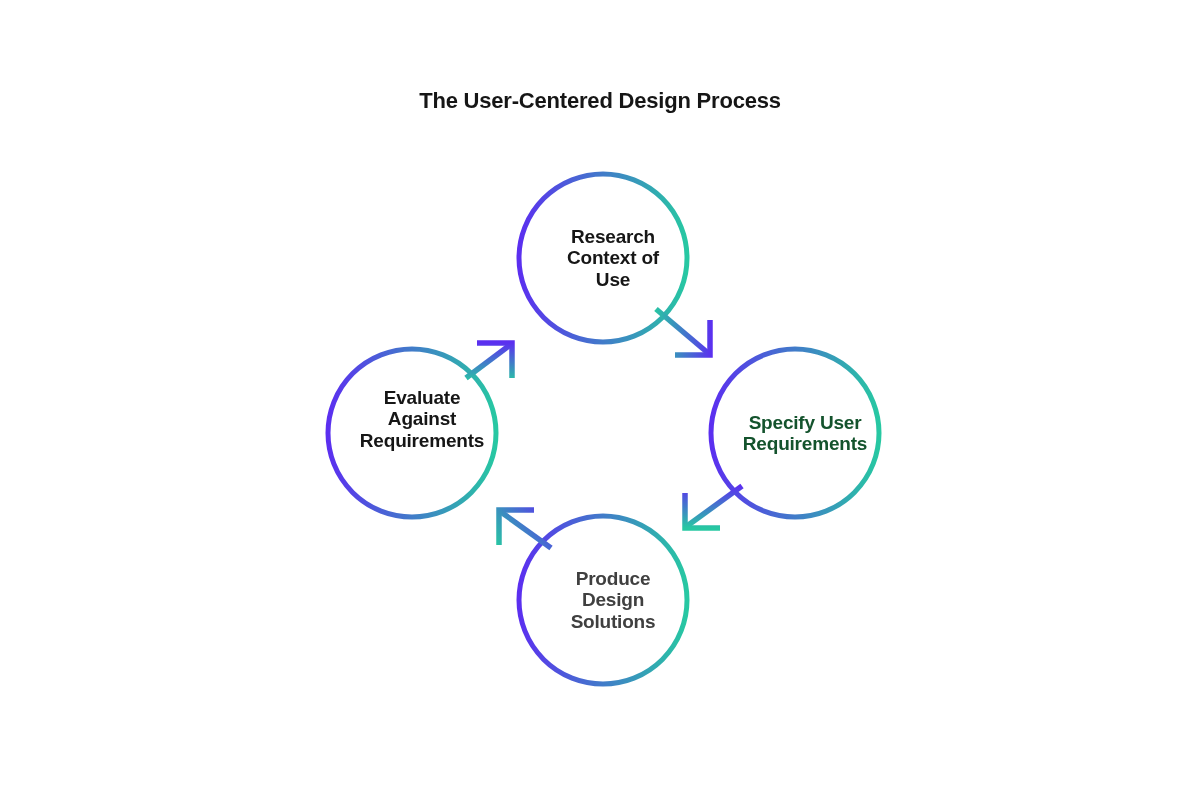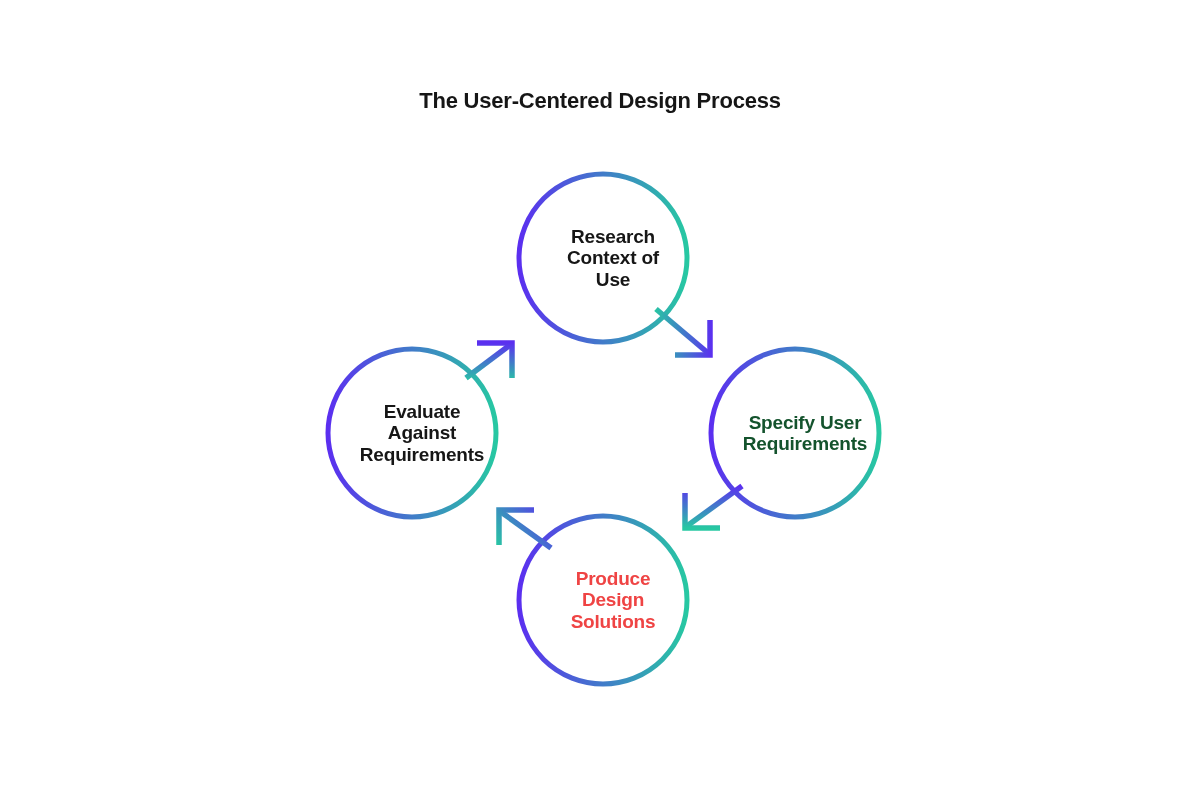--- a/index.html
+++ b/index.html
@@ -45,21 +45,21 @@
     font-weight: bold;
     line-height: 1.12;
     letter-spacing: -0.2px;
     color: #161616;
     white-space: pre-line;
     padding-left: 20px;
   }
   .step-label.pos-top    { left: 603px; top: 258px; }
   .step-label.pos-right  { left: 795px; top: 433px; }
   .step-label.pos-bottom { left: 603px; top: 600px; }
-  .step-label.pos-left   { left: 412px; top: 433px; }
+  .step-label.pos-left   { left: 412px; top: 419px; }
 </style>
 </head>
 <body>
 
 <div class="stage">
 
   <div class="page-title" style="color: rgb(22, 22, 22);">The User-Centered Design Process</div>
 
   <svg class="diagram-svg" viewBox="0 0 1200 800" xmlns="http://www.w3.org/2000/svg">
     <defs>
@@ -116,21 +116,21 @@
     </g>
   </svg>
 
   <div class="step-label pos-top" style="color: rgb(22, 22, 22);">Research
 Context of
 Use</div>
 
   <div class="step-label pos-right" style="color: #14532d;">Specify User
 Requirements</div>
 
-  <div class="step-label pos-bottom" style="color: #ef4444; text-align: center;">Produce
+  <div class="step-label pos-bottom" style="color: #404040; text-align: center;">Produce
 Design
 Solutions</div>
 
   <div class="step-label pos-left" style="color: rgb(22, 22, 22);">Evaluate
 Against
 Requirements</div>
 
 </div>
 
 </body></html>

